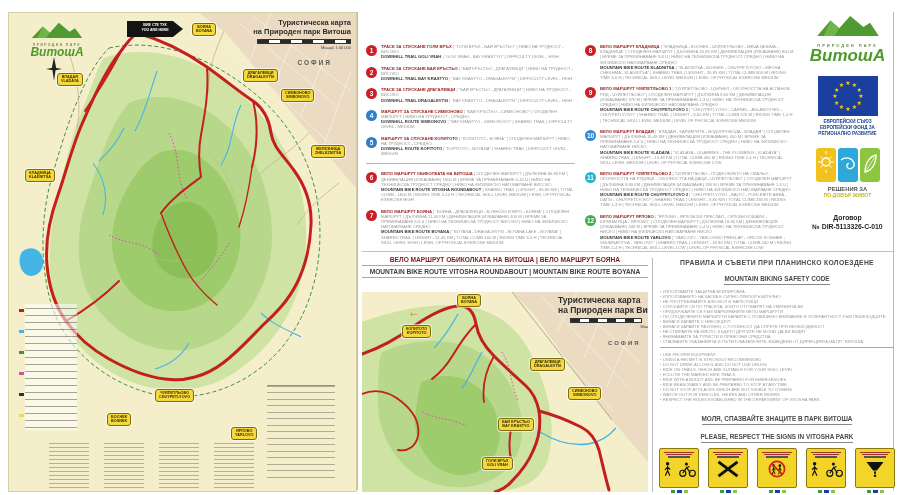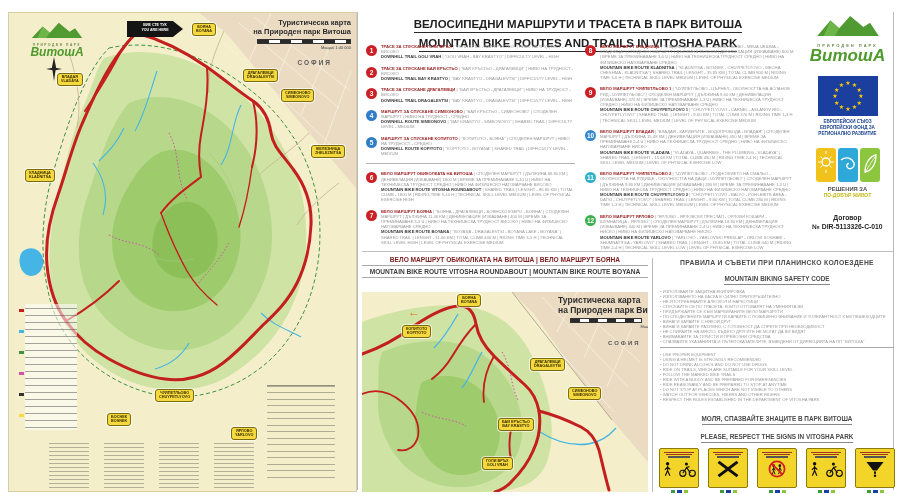--- a/index.html
+++ b/index.html
@@ -229,24 +229,20 @@
     <div class="textblock" style="left:150px;top:430px;width:40px;height:46px"></div>
     <div class="textblock" style="left:205px;top:430px;width:40px;height:46px"></div>
     <div class="phonetable"></div>
   </div>
 
   <div class="vdiv" style="left:357px;top:12px;height:478px"></div>
   <div class="vdiv" style="left:893px;top:12px;height:478px"></div>
   <div class="hdiv" style="left:362px;top:251px;width:531px"></div>
   <div class="vdiv" style="left:652px;top:258px;height:234px"></div>
 
-  <div class="main-title">
-    <div><span class="t">ВЕЛОСИПЕДНИ МАРШРУТИ И ТРАСЕТА В ПАРК ВИТОША</span></div>
-    <div><span class="t">MOUNTAIN BIKE ROUTES AND TRAILS IN VITOSHA PARK</span></div>
-  </div>
 
   <div class="routes">
     <div class="rcol" id="route-col-1">
         <div class="route-item">
       <span class="badge" style="background: rgb(204, 32, 39);">1</span>
       <div class="rt">
         <div class="bg-line"><span class="rname">ТРАСЕ ЗА СПУСКАНЕ ГОЛИ ВРЪХ</span> <span class="rrest">| "ГОЛИ ВРЪХ - БАЙ КРЪСТЬО" | НИВО НА ТРУДНОСТ - ВИСОКО</span></div>
         <div class="en-line"><span class="rname">DOWNHILL TRAIL GOLI VRAH</span> <span class="rrest">| "GOLI VRAH - BAY KRASTYO" | DIFFICULTY LEVEL - HIGH</span></div>
       </div>
     </div>

